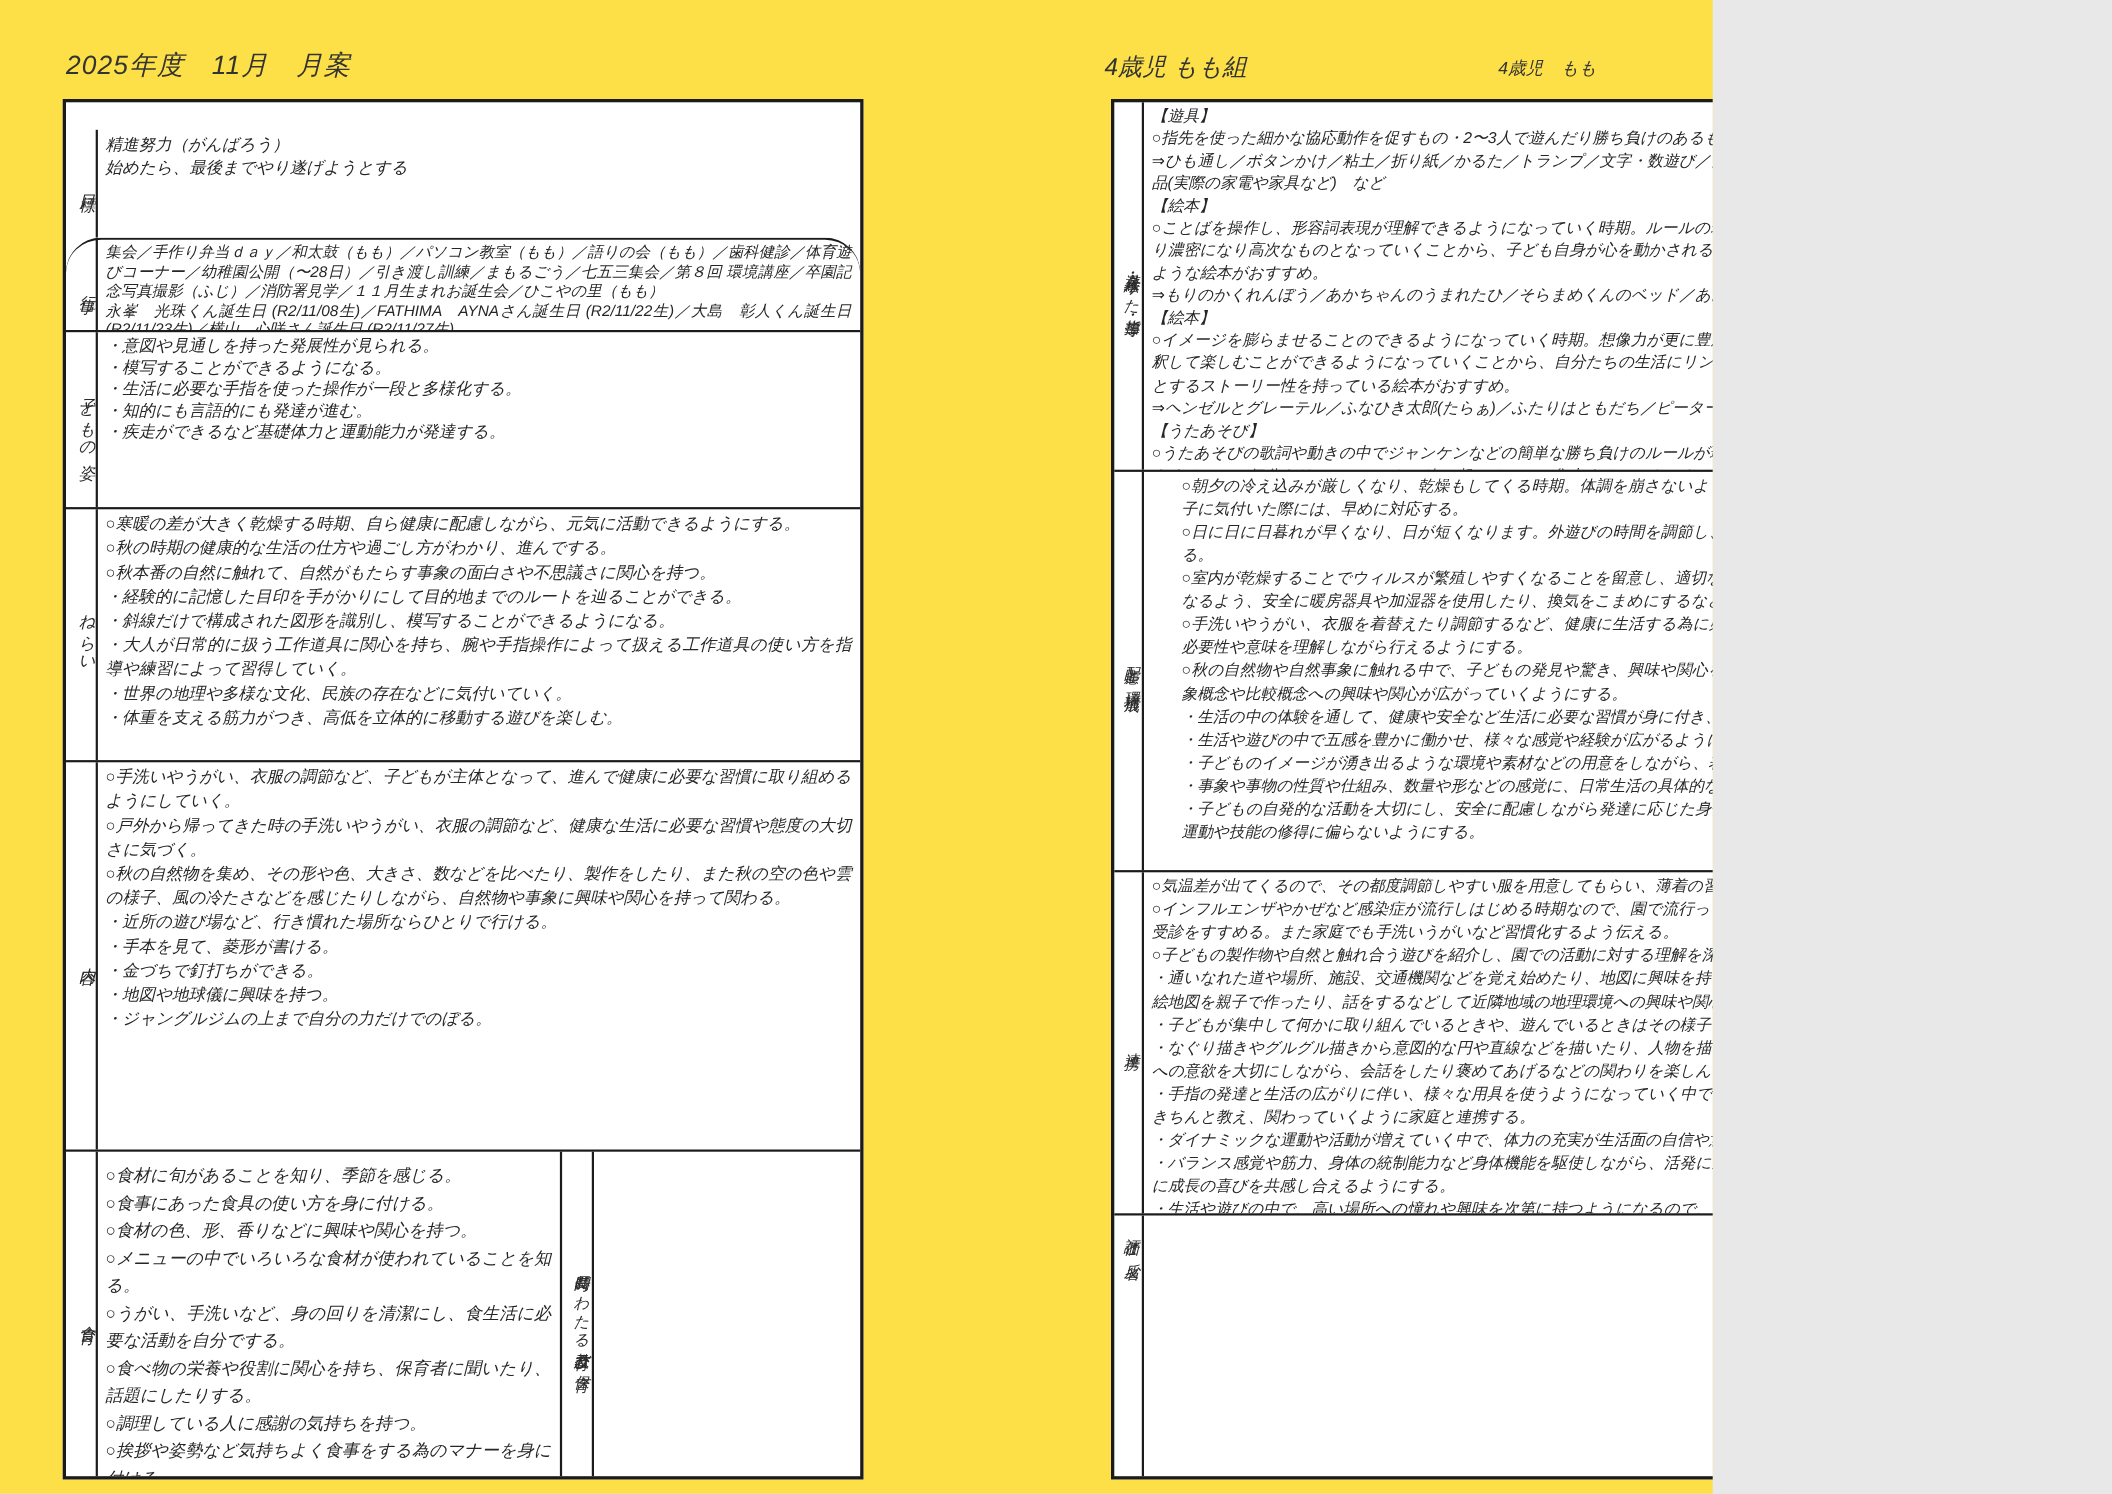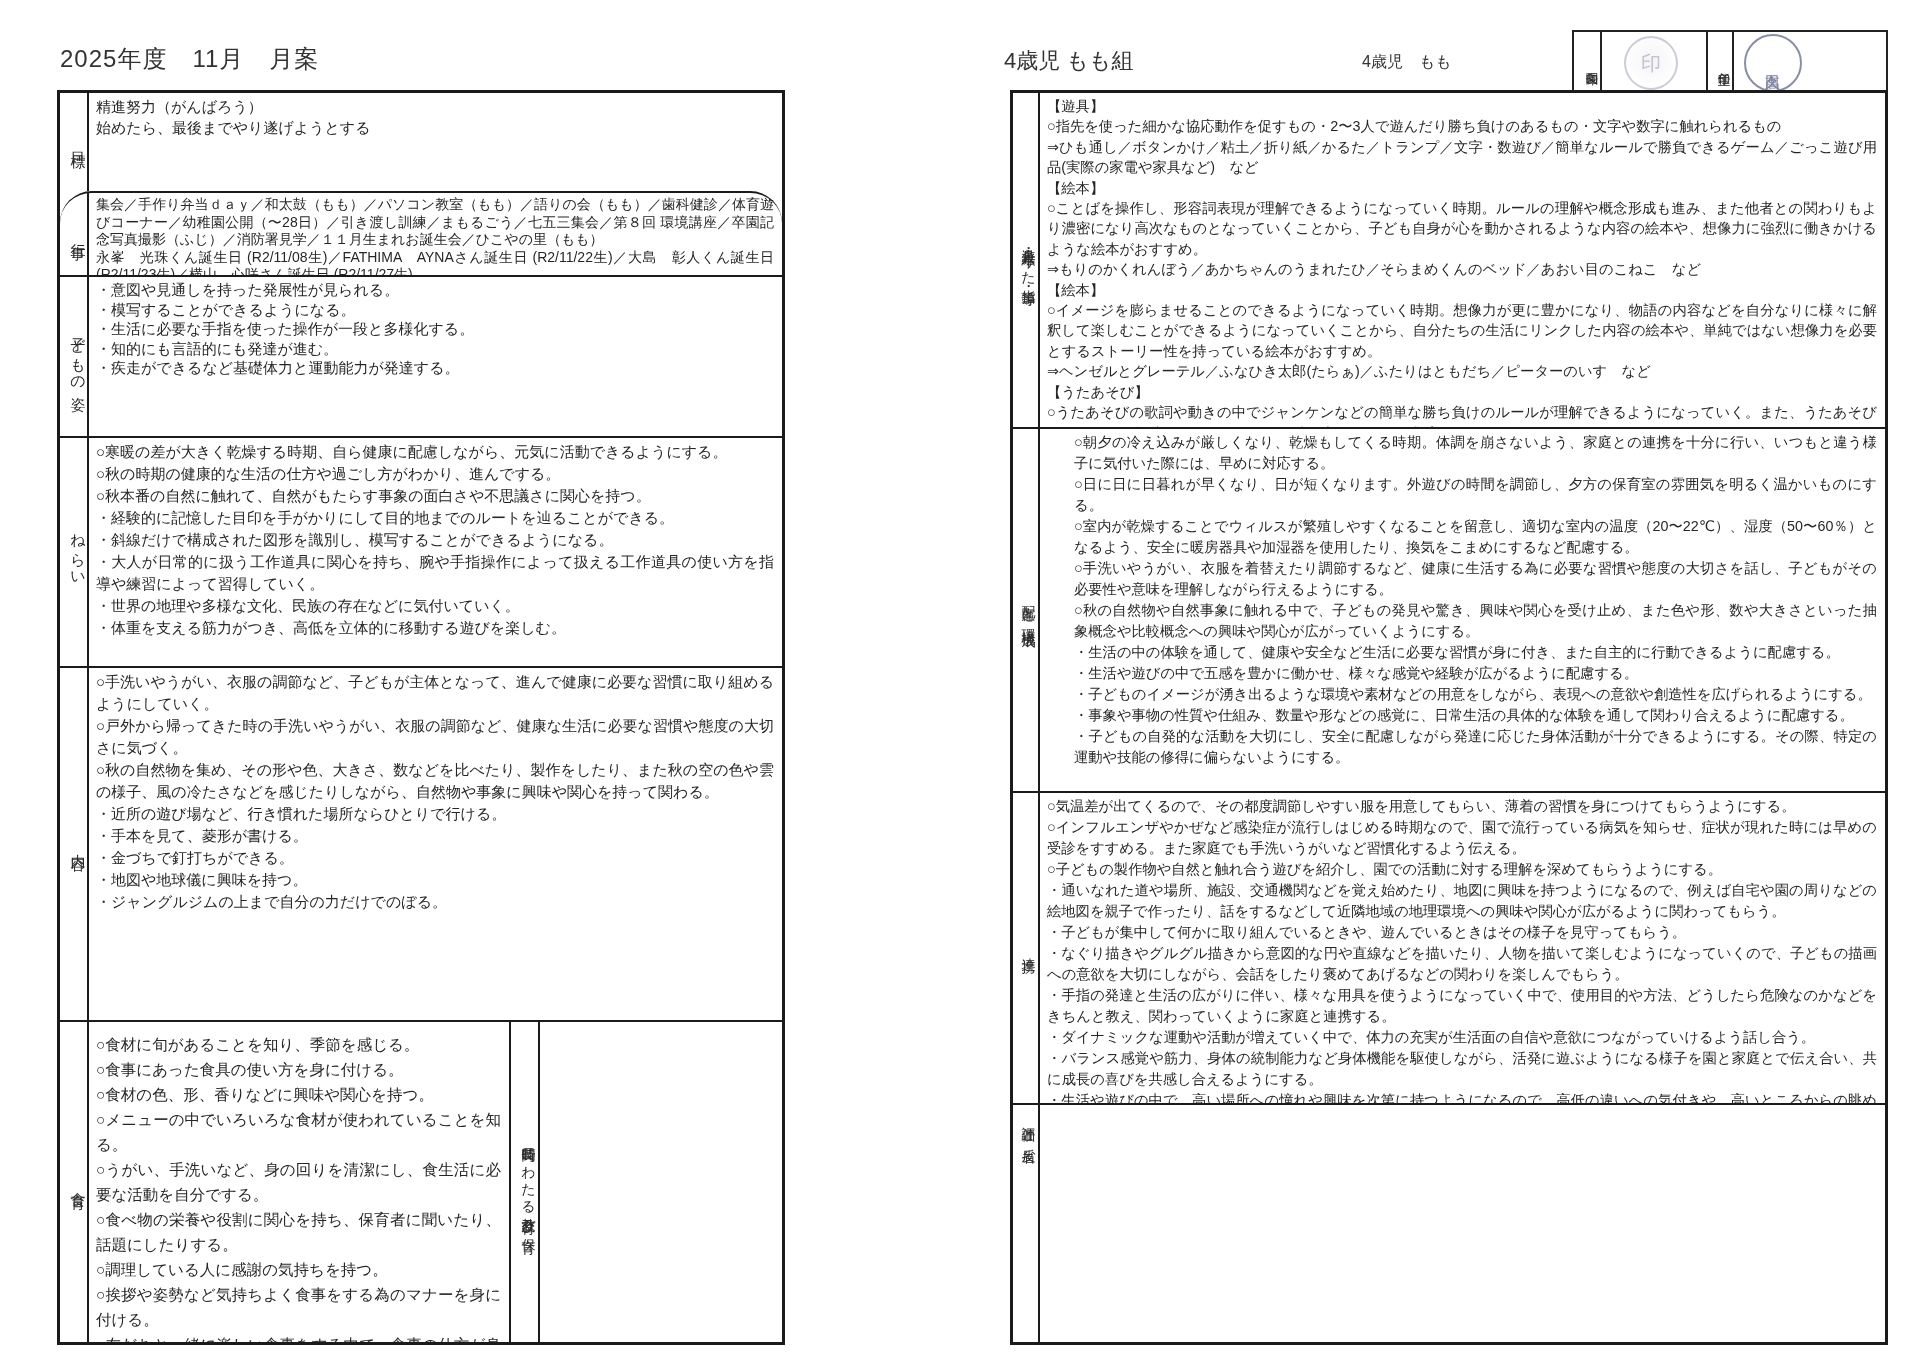--- a/index.html
+++ b/index.html
@@ -1,19 +1,20 @@
 <!DOCTYPE html>
 <html lang="ja"><head>
 <meta charset="utf-8">
 <style>
   html,body{margin:0;padding:0;background:#e8e8e8;}
   #page{
-    position:relative;width:1920px;height:1358px;background:#ffffff;
+    position:relative;width:1557px;height:1358px;background:#fde047;
     font-family:"Liberation Sans","DejaVu Sans",sans-serif;color:#262626;
     overflow:hidden;
+    font-style:italic;
   }
   .hdr{position:absolute;white-space:pre;color:#333;}
   .tbl{position:absolute;border:3px solid #1b1b1b;box-sizing:border-box;display:flex;flex-direction:column;background:#fff;}
   .row{display:flex;box-sizing:border-box;border-top:2px solid #1b1b1b;min-height:0;}
   .row:first-child{border-top:none;}
   .vlabel{
     writing-mode:vertical-rl;text-orientation:upright;text-align:center;
     box-sizing:border-box;border-right:2px solid #1b1b1b;
     font-size:15px;letter-spacing:2px;color:#2a2a2a;flex:0 0 auto;
     overflow:hidden;
@@ -66,21 +67,21 @@
     <div class="stamp-cell" style="width:104px;">
       <div class="stamp-circle stamp1">印</div>
     </div>
     <div class="stamp-label second" style="border-left:2px solid #222;">主任印</div>
     <div class="stamp-cell" style="width:152px;">
       <div class="stamp-circle stamp2">高久田</div>
     </div>
   </div>
 
   <div class="tbl" style="left:57px;top:90px;width:728px;height:1255px;">
-    <div class="row" style="flex:0 0 98px;">
+    <div class="row" style="flex:0 0 98px;margin-top:25px;">
       <div class="vlabel" style="flex-basis:29px;">目標</div>
       <div class="cell f-goal">精進努力（がんばろう）
 始めたら、最後までやり遂げようとする</div>
     </div>
     <div class="row" style="flex:0 0 84px;border-radius:32px;">
       <div class="vlabel" style="flex-basis:29px;">行事</div>
       <div class="cell f-events">集会／手作り弁当ｄａｙ／和太鼓（もも）／パソコン教室（もも）／語りの会（もも）／歯科健診／体育遊びコーナー／幼稚園公開（〜28日）／引き渡し訓練／まもるごう／七五三集会／第８回 環境講座／卒園記念写真撮影（ふじ）／消防署見学／１１月生まれお誕生会／ひこやの里（もも）
 永峯　光珠くん誕生日 (R2/11/08生)／FATHIMA　AYNAさん誕生日 (R2/11/22生)／大島　彰人くん誕生日 (R2/11/23生)／横山　心咲さん誕生日 (R2/11/27生)</div>
     </div>
     <div class="row" style="flex:0 0 161px;">

